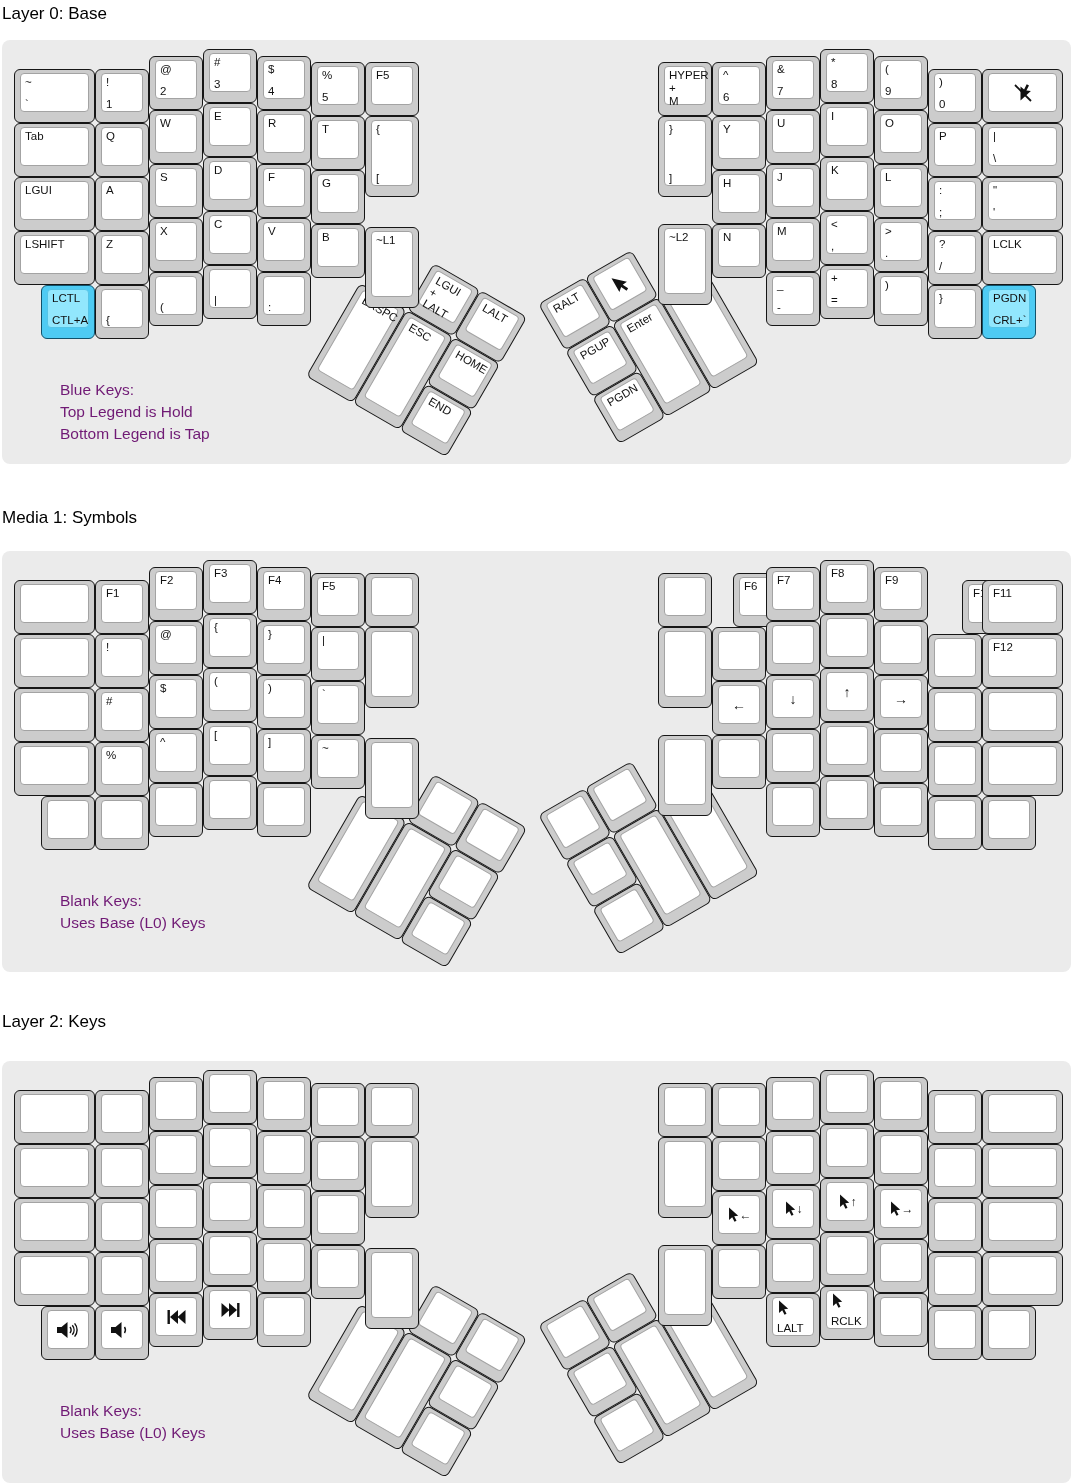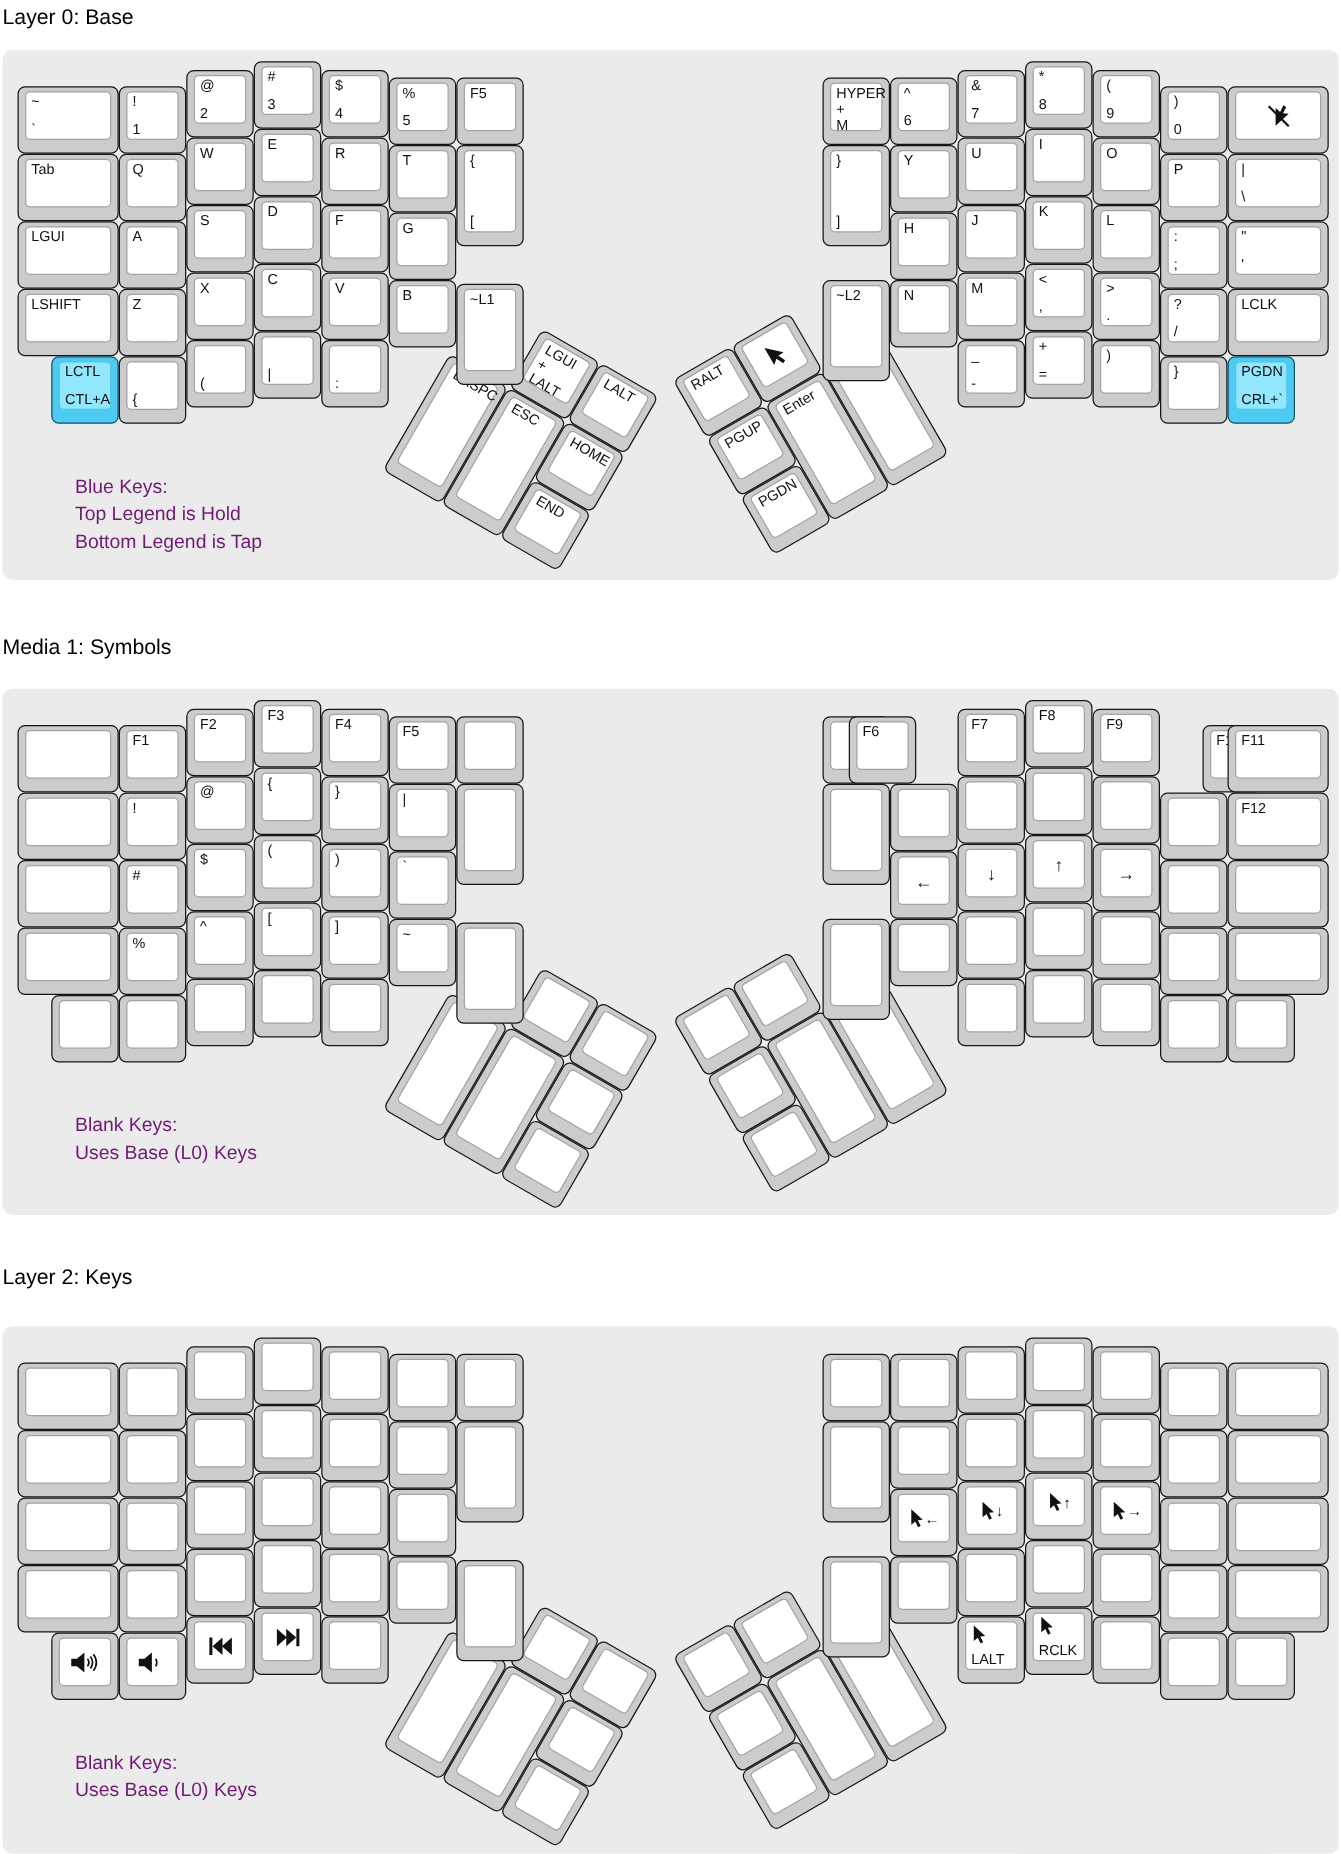--- a/index.html
+++ b/index.html
@@ -651,21 +651,21 @@
         </div>
         <div class="key" style="left: 189px; top: 216px; width: 54px; height: 54px;">
           <div class="cap"></div>
         </div>
         <div class="key" style="left: 243px; top: 223px; width: 54px; height: 54px;">
           <div class="cap"></div>
         </div>
         <div class="key" style="left: 644px; top: 13px; width: 54px; height: 54px;">
           <div class="cap"></div>
         </div>
-        <div class="key" style="left: 665px; top: 13px; width: 54px; height: 54px;">
+        <div class="key" style="left: 719px; top: 13px; width: 54px; height: 54px;">
           <div class="cap">
             <span class="legend-top">F6</span>
           </div>
         </div>
         <div class="key" style="left: 752px; top: 7px; width: 54px; height: 54px;">
           <div class="cap">
             <span class="legend-top">F7</span>
           </div>
         </div>
         <div class="key" style="left: 806px; top: 0px; width: 54px; height: 54px;">

